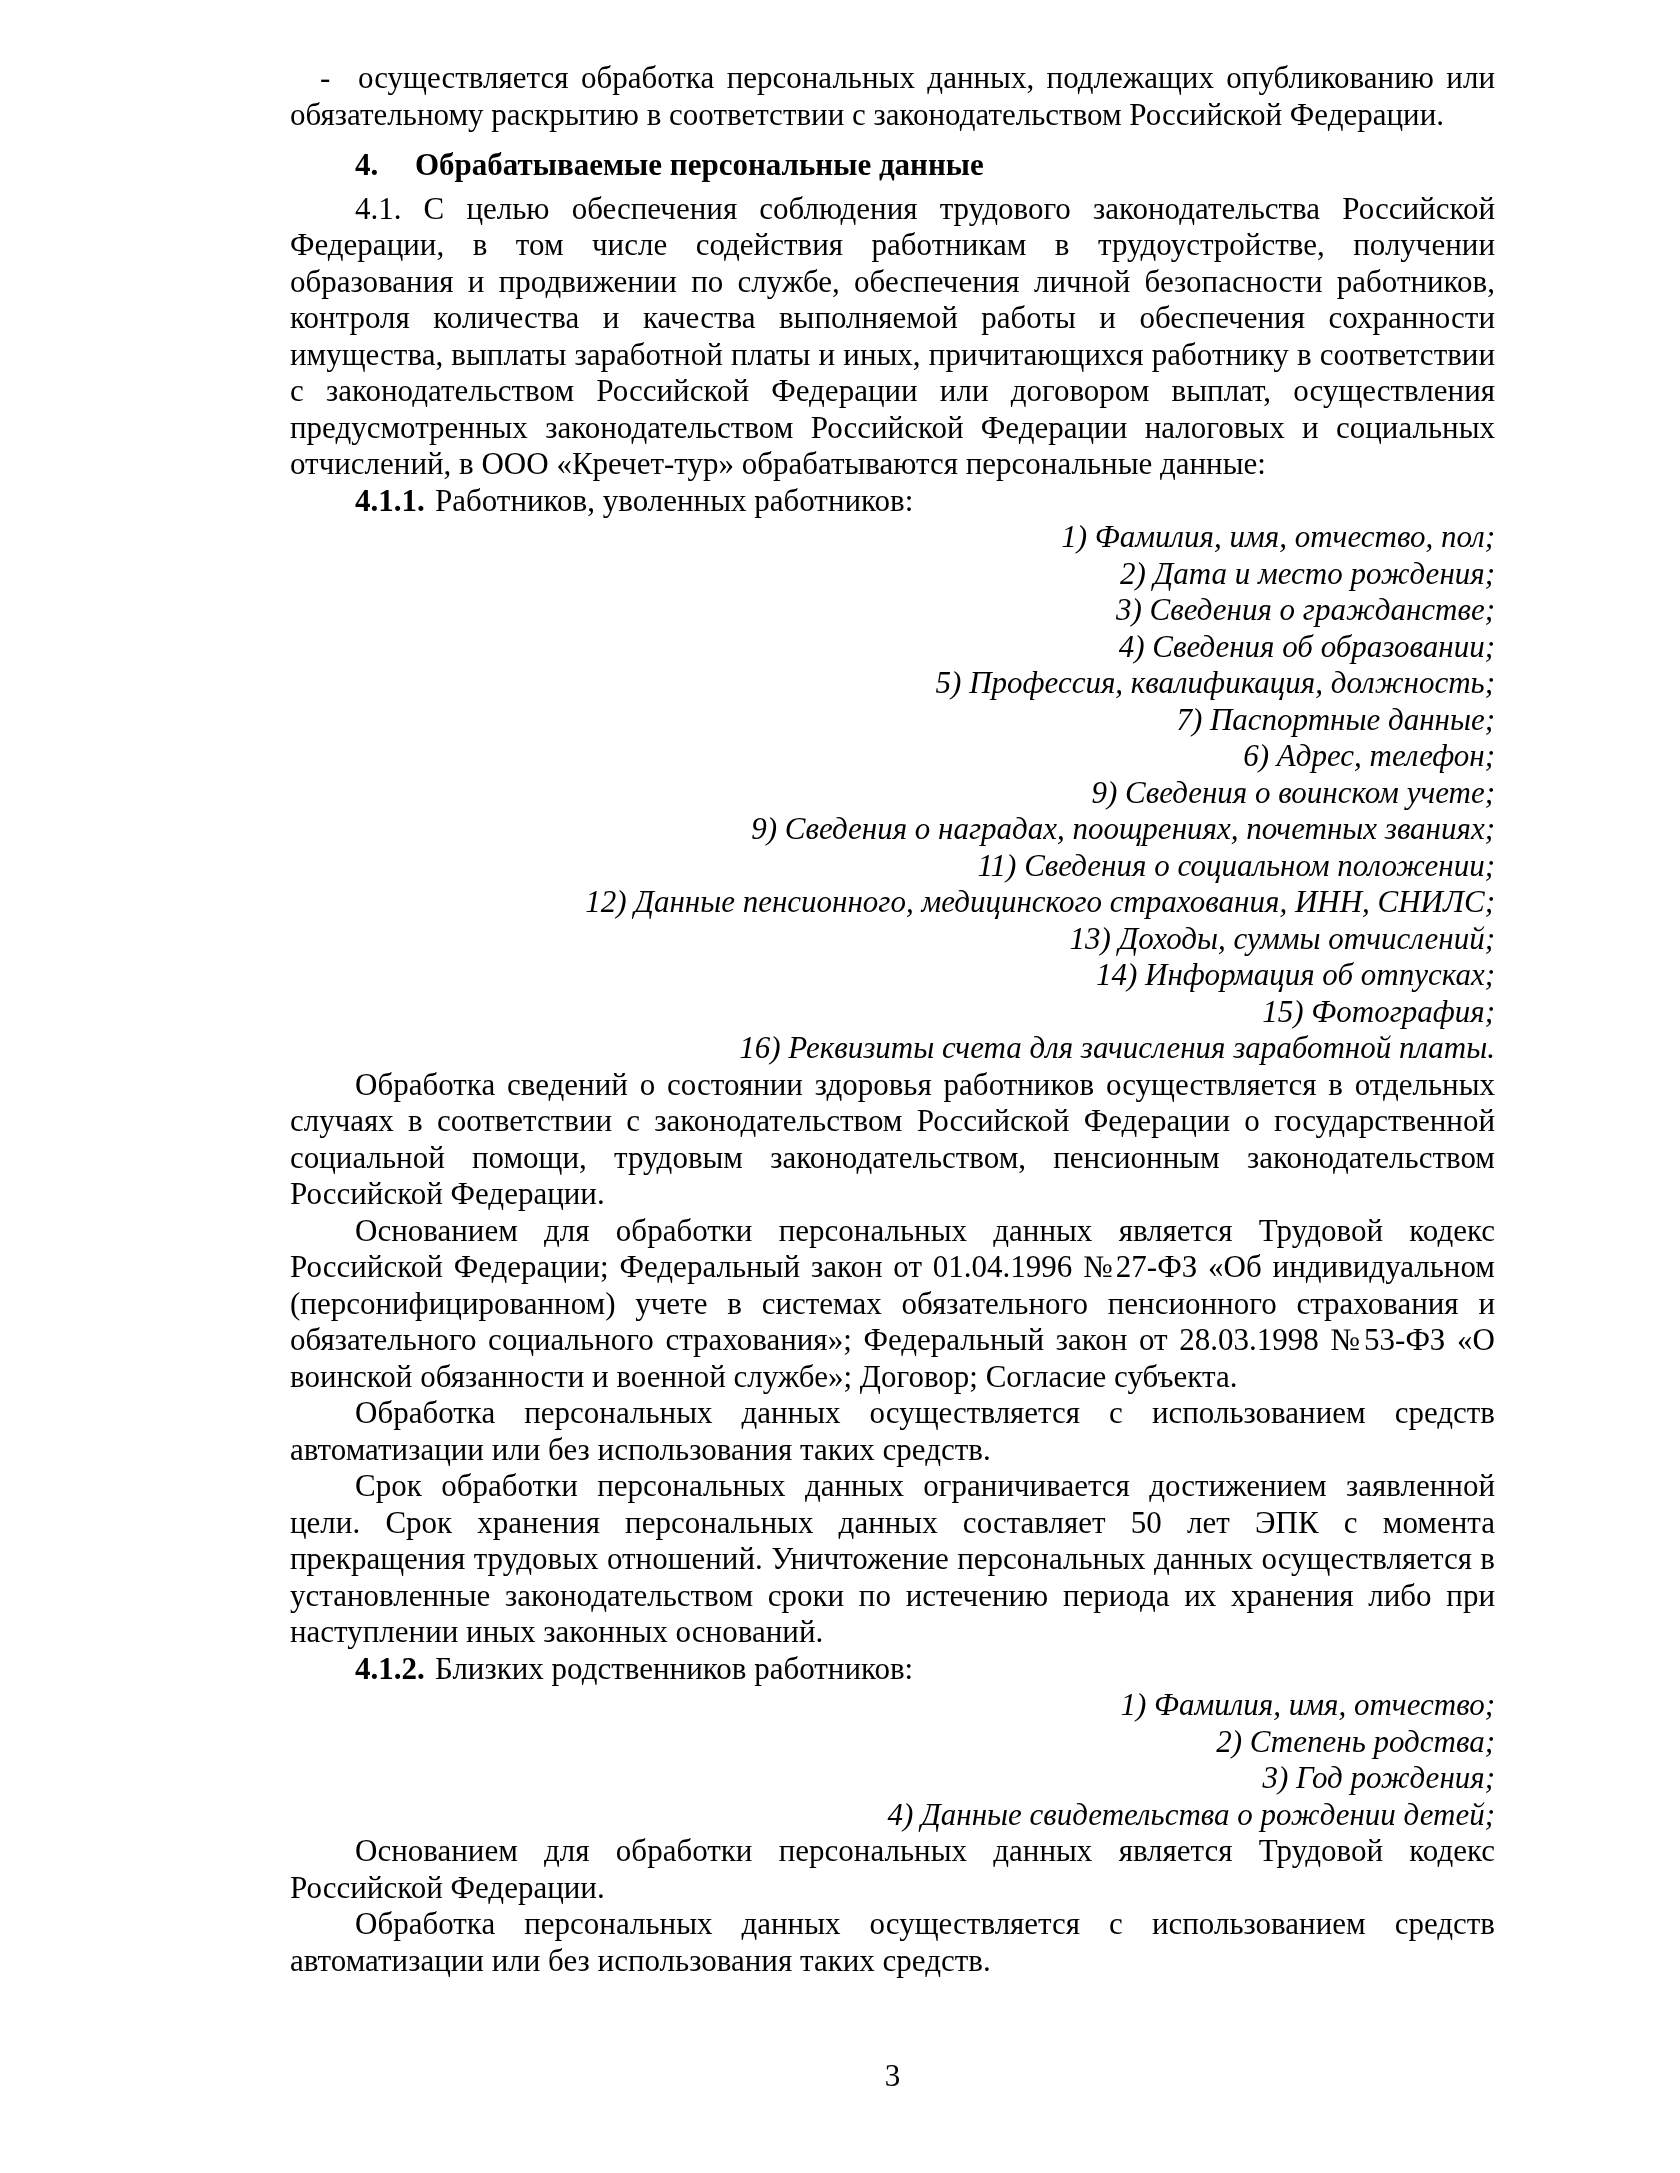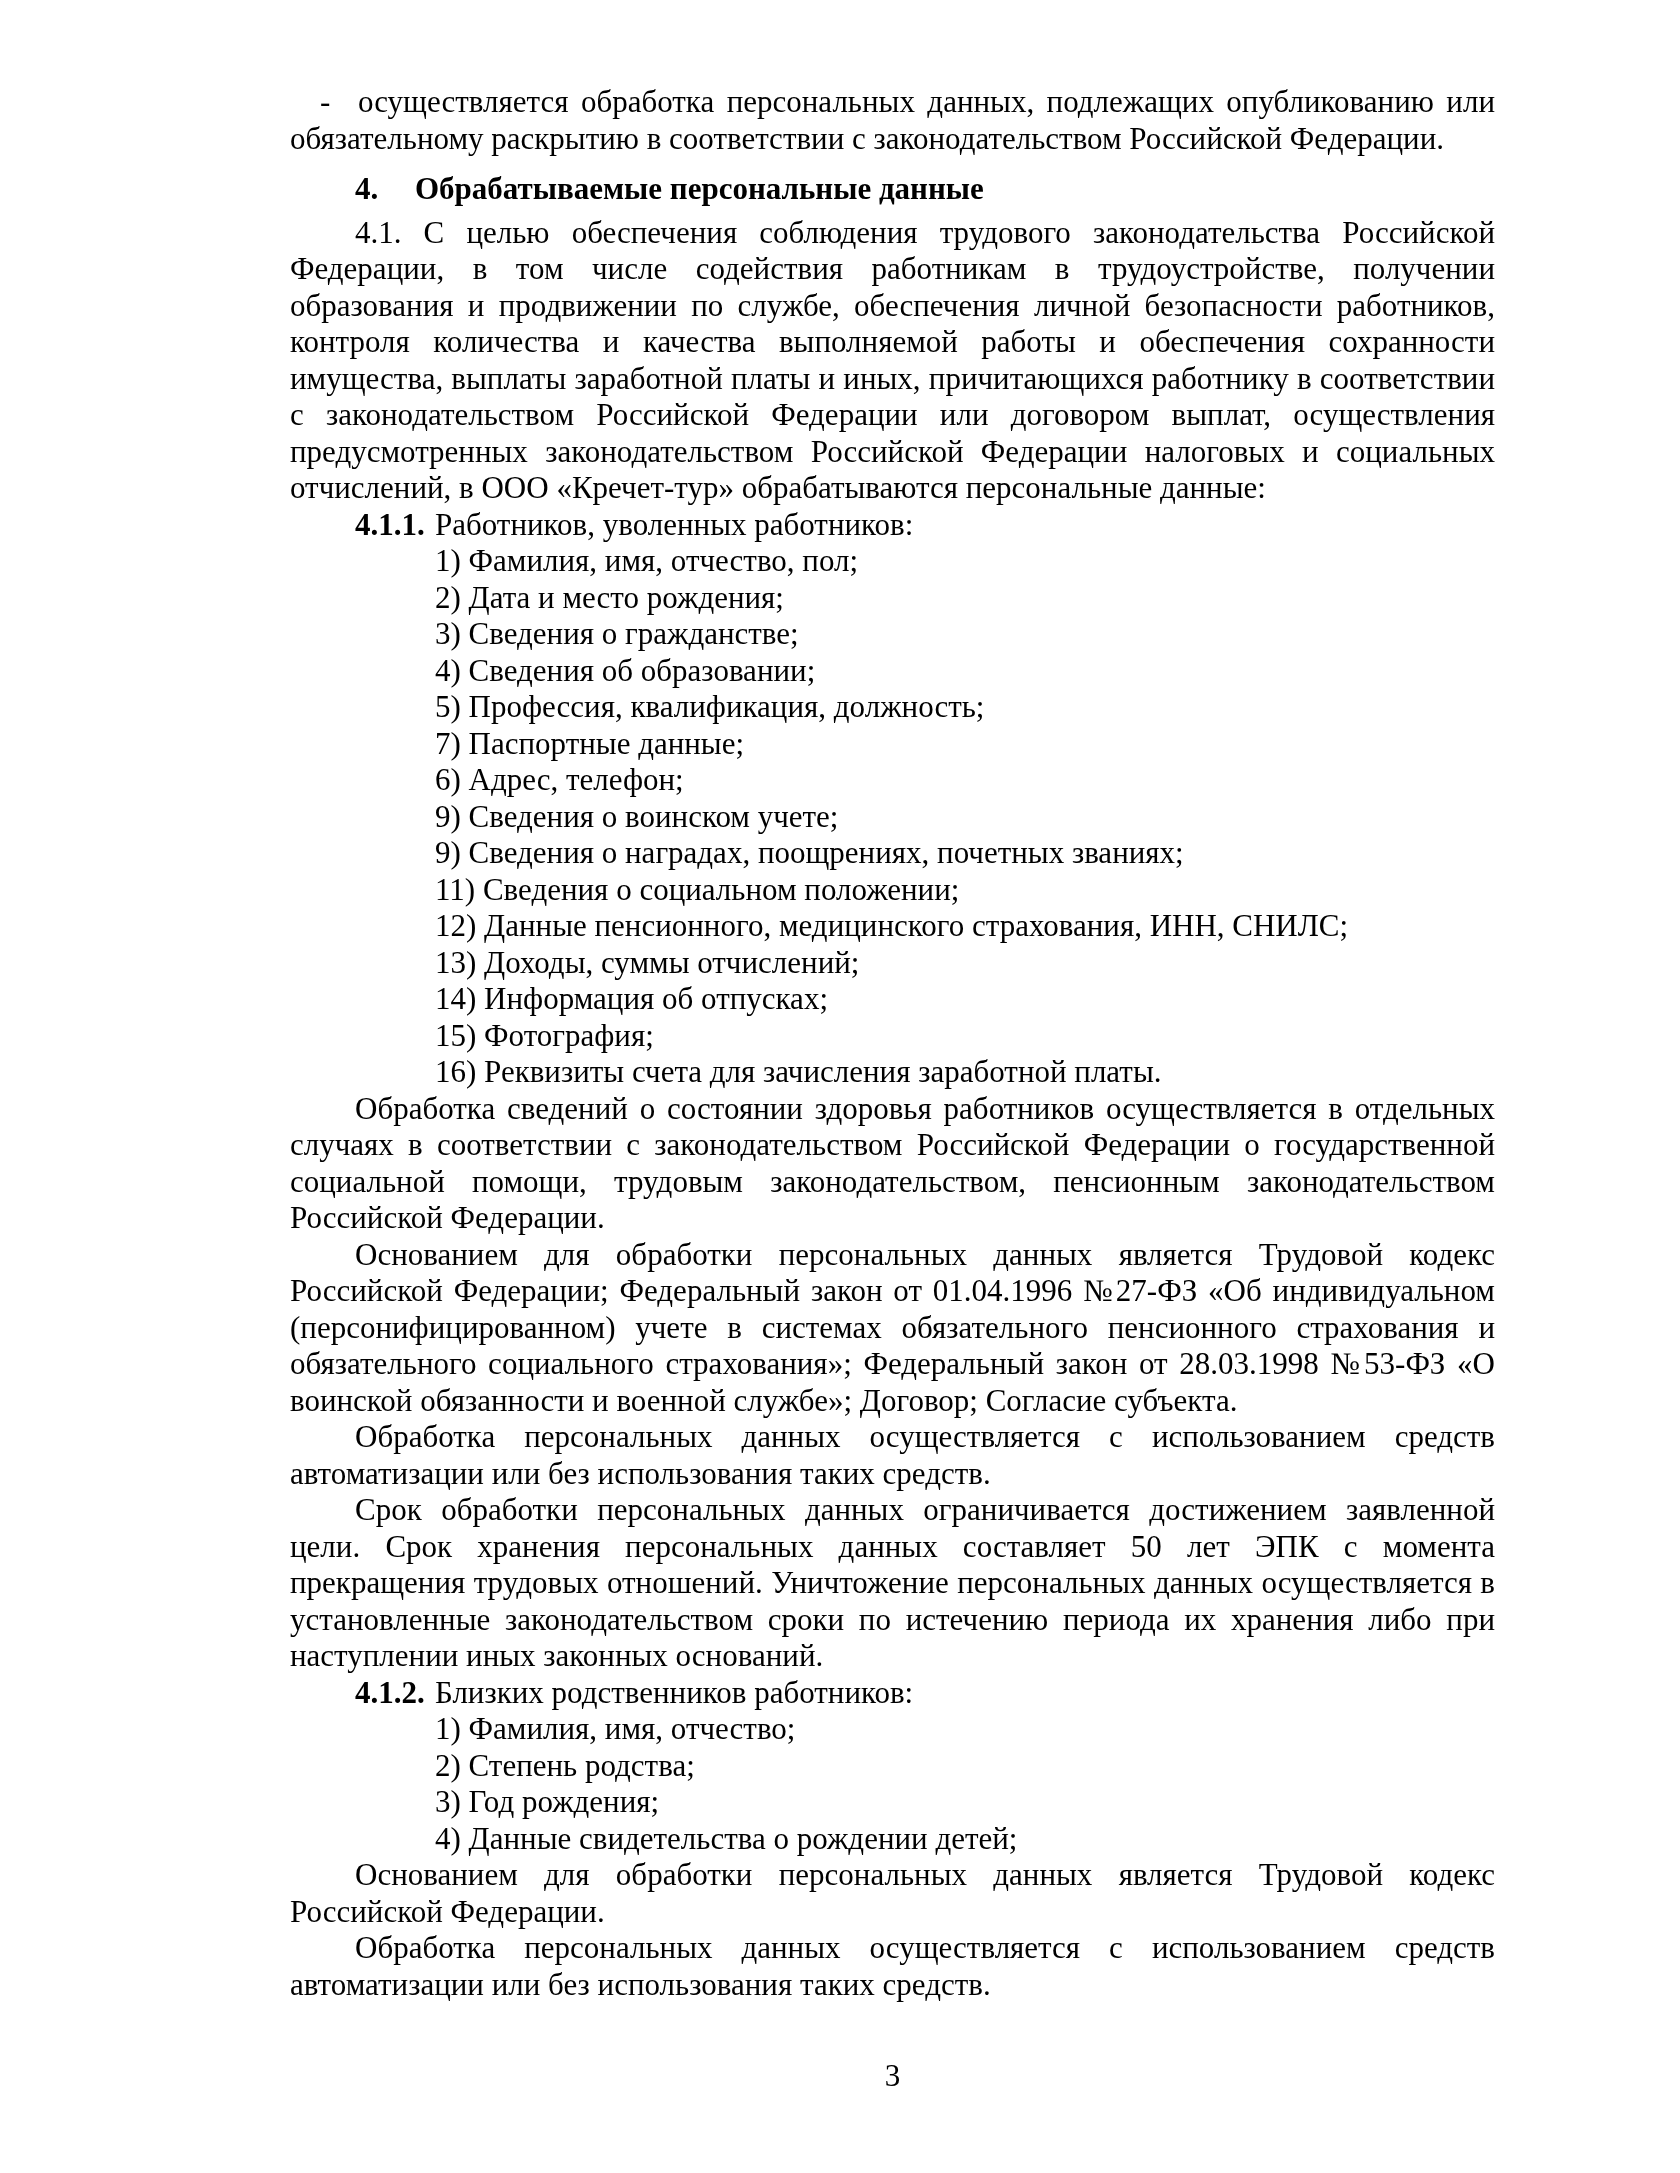--- a/index.html
+++ b/index.html
@@ -14,21 +14,21 @@
     overflow: hidden;
     font-family: "Liberation Serif", "DejaVu Serif", serif;
     font-size: 31px;
     line-height: 36.5px;
     color: #000000;
     -webkit-font-smoothing: antialiased;
   }
   .text-block {
     position: absolute;
     left: 290px;
-    top: 84px;
+    top: 60px;
     width: 1205px;
     text-align: justify;
   }
   .text-block p { margin: 0; padding: 0; }
 
   
   p.bullet { text-indent: 30px; }
   p.bullet .marker { display: inline-block; width: 38px; text-indent: 0; }
 
   
@@ -41,21 +41,21 @@
   p.heading .num { display: inline-block; width: 60px; text-indent: 0; }
 
   
   p.para { text-indent: 65px; }
 
   
   p.nheading { text-indent: 65px; text-align: left; }
   p.nheading .num { display: inline-block; width: 80px; text-indent: 0; font-weight: bold; }
 
   
-  p.item { padding-left: 145px; text-align: left; }
+  p.item { padding-left: 145px; text-align: right; font-style: italic; }
 
   .page-footer {
     position: absolute;
     left: 290px;
     top: 2058px;
     width: 1205px;
     text-align: center;
   }
 </style>
 </head>

